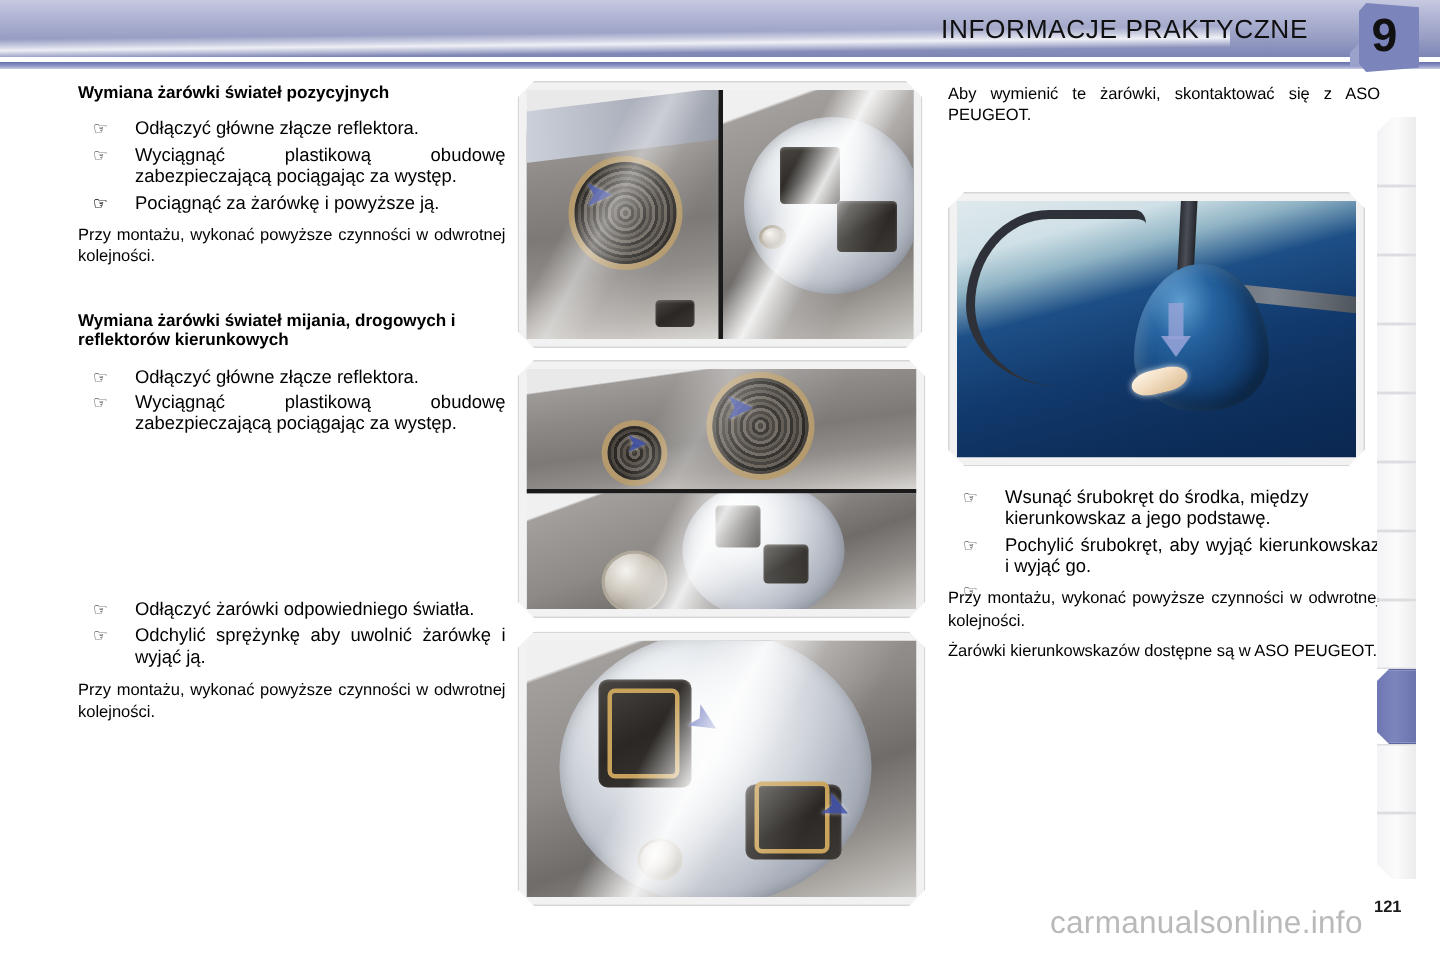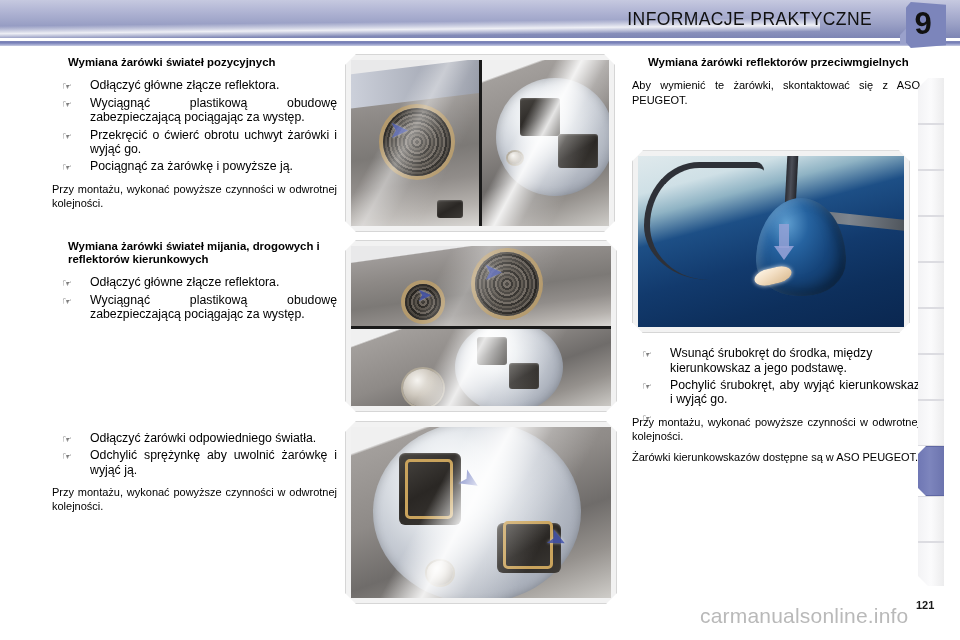--- a/index.html
+++ b/index.html
@@ -82,21 +82,20 @@
   .col-left   { position: absolute; left: 52px;  top: 10px;  width: 285px; }
   .col-mid    { position: absolute; left: 345px; top: 8px;   width: 272px; }
   .col-right  { position: absolute; left: 632px; top: 10px;  width: 288px; }
 
   h2.sec {
     font-size: 11.4px;
     font-weight: bold;
     color: #000;
     line-height: 13.4px;
     margin-bottom: 9px;
-    margin-left: 16px;
   }
   .body-text {
     font-size: 11px;
     line-height: 14.4px;
     color: #000;
     text-align: justify;
   }
   .body-text.plain { text-align: justify; }
 
   ul.bullets { list-style: none; margin: 0 0 8px 0; padding: 0; }
@@ -301,21 +300,21 @@
 </div>
 
 <div class="page">
 
   <div class="col-left">
 
     <h2 class="sec">Wymiana żarówki świateł pozycyjnych</h2>
     <ul class="bullets">
       <li><span class="hand">☞</span><span>Odłączyć główne złącze reflektora.</span></li>
       <li><span class="hand">☞</span><span>Wyciągnąć plastikową obudowę zabezpieczającą pociągając za występ.</span></li>
-      <li><span class="hand">☞</span><span>Przekręcić o ćwierć obrotu uchwyt żarówki i wyjąć go.</span></li>
+      <li><span class="hand">☞</span></li>
       <li class="nj"><span class="hand">☞</span><span>Pociągnąć za żarówkę i powyższe ją.</span></li>
     </ul>
     <p class="body-text para">Przy montażu, wykonać powyższe czynności w odwrotnej kolejności.</p>
 
     <div style="height:23px"></div>
 
     <h2 class="sec">Wymiana żarówki świateł mijania, drogowych i reflektorów kierunkowych</h2>
     <ul class="bullets">
       <li class="nj"><span class="hand">☞</span><span>Odłączyć główne złącze reflektora.</span></li>
       <li><span class="hand">☞</span><span>Wyciągnąć plastikową obudowę zabezpieczającą pociągając za występ.</span></li>
@@ -396,21 +395,20 @@
         <div class="brass-clip" style="left:152px;top:94px;width:50px;height:48px"></div>
         <span class="arrow-blue" style="left:196px;top:100px;font-size:24px;transform:rotate(26deg)">➤</span>
         <div class="screw" style="left:76px;top:134px;width:26px;height:24px"></div>
         <div class="glare"></div>
       </div>
     </div>
   </div>
 
   <div class="col-right">
 
-    <h2 class="sec">Wymiana żarówki reflektorów przeciwmgielnych</h2>
     <p class="body-text plain">Aby wymienić te żarówki, skontaktować się z ASO PEUGEOT.</p>
 
     <div style="height:43px"></div>
 
 
     <div class="photo" style="width:278px;height:183px;margin-bottom:13px">
       <div class="inner">
         <div class="mirror-bg"></div>
         <div class="win-arch" style="left:6px;top:6px;width:120px;height:118px"></div>
         <div class="mirror-pillar" style="left:148px;top:-4px;width:11px;height:58px;transform:rotate(3deg)"></div>

